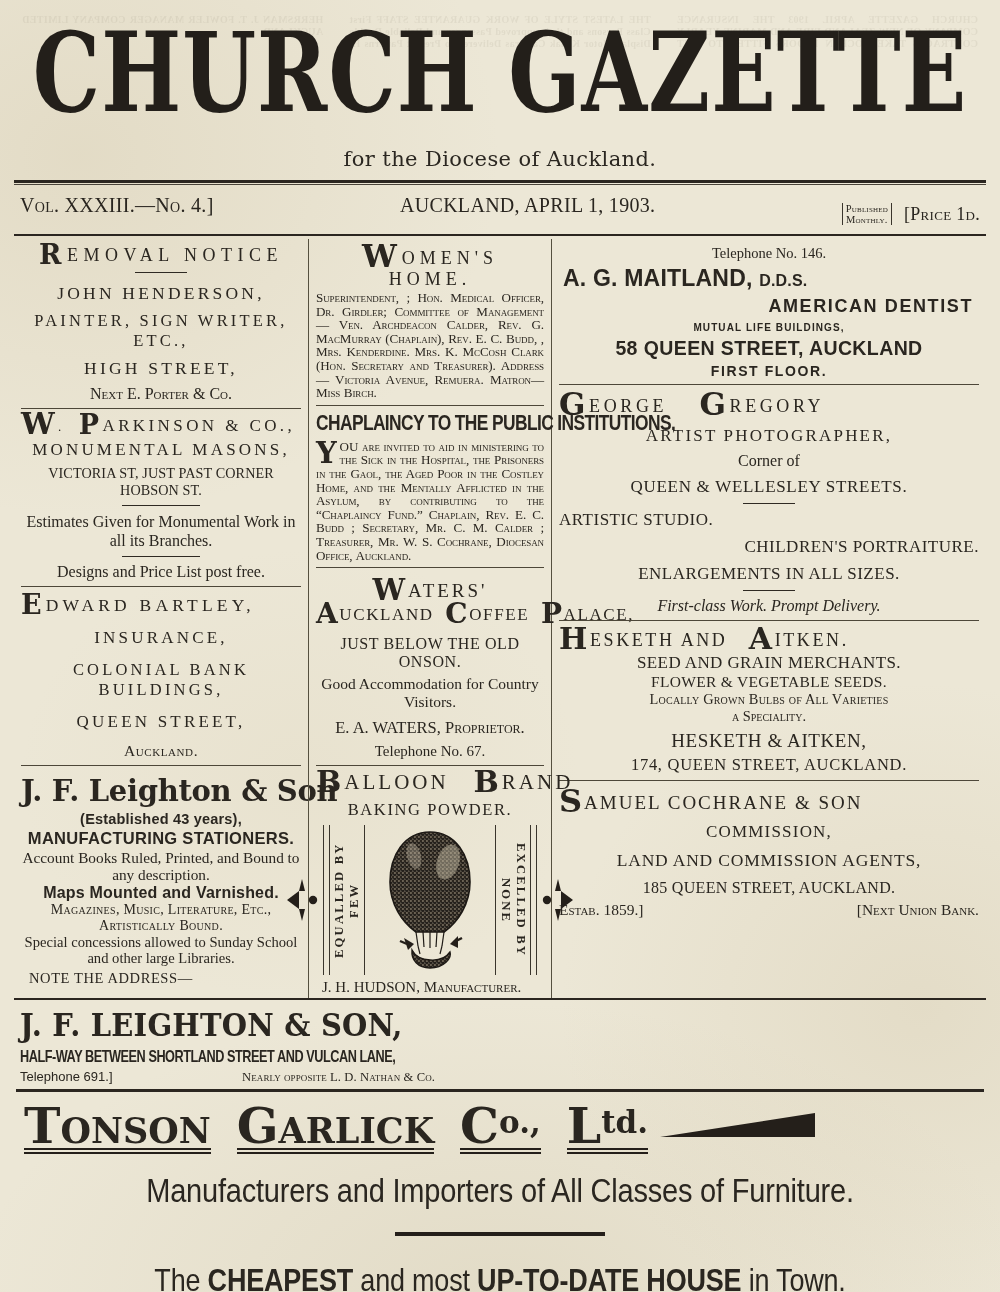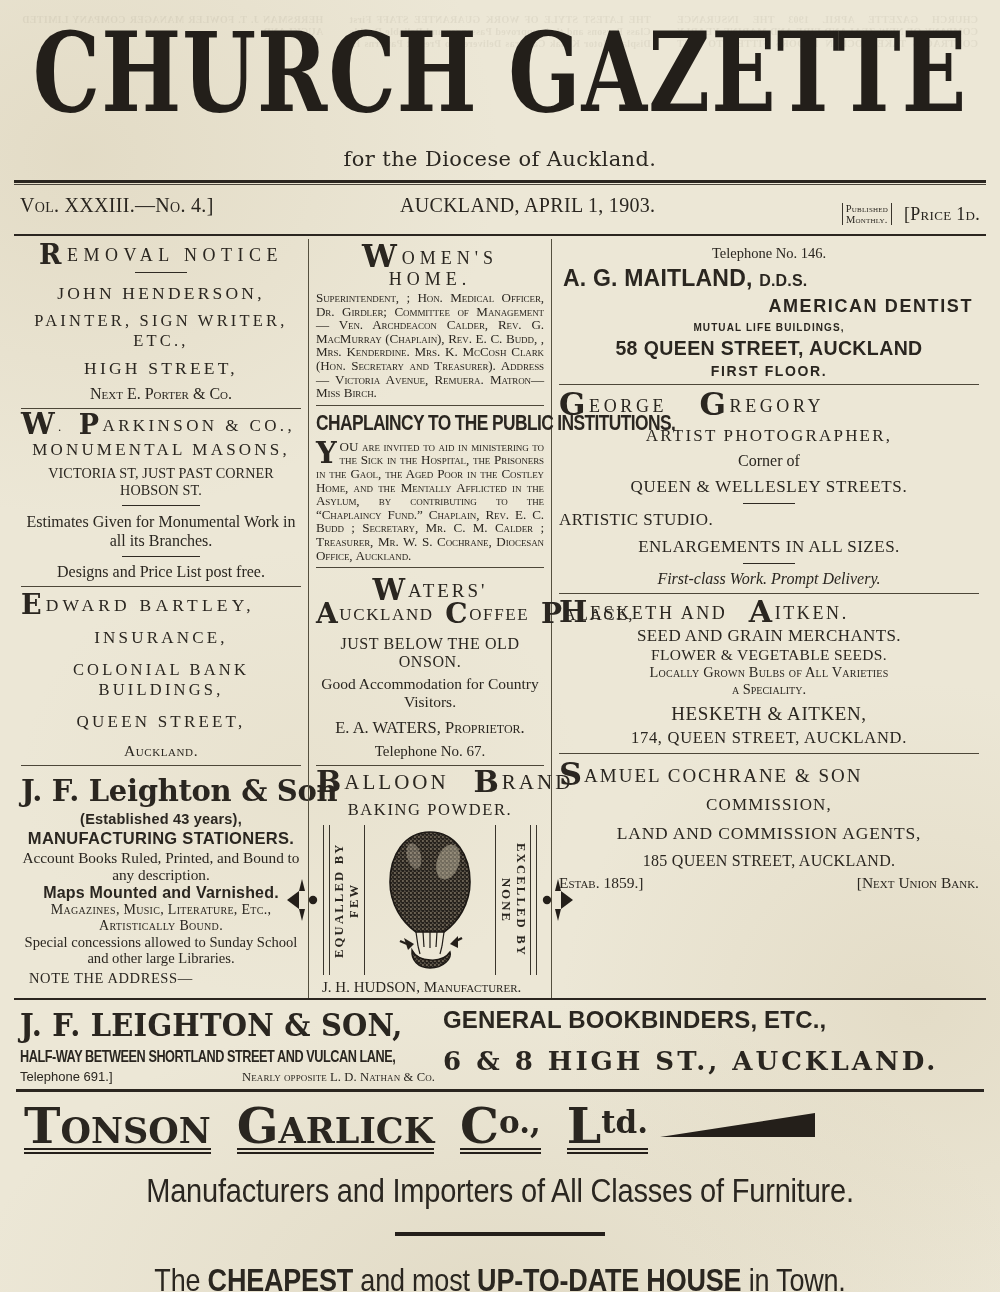--- a/index.html
+++ b/index.html
@@ -422,20 +422,21 @@
 
       <div class="ad c-c">
         <div style="font-size:18px;letter-spacing:3.6px;text-align:left;margin-top:4px;">
           <span class="drop" style="font-size:31px;">G</span><span>EORGE</span><span>&nbsp;&nbsp;&nbsp;&nbsp;</span><span class="drop" style="font-size:31px;">G</span><span>REGORY</span>
         </div>
         <div style="font-size:17px;letter-spacing:2.2px;margin-top:9px;">ARTIST  PHOTOGRAPHER,</div>
         <div style="font-size:16px;margin-top:6px;">Corner of</div>
         <div style="font-size:17px;letter-spacing:.7px;margin-top:7px;">QUEEN &amp; WELLESLEY STREETS.</div>
         <div class="minirule"></div>
         <div style="font-size:17px;letter-spacing:.5px;text-align:left;">ARTISTIC STUDIO.</div>
+        <div style="font-size:17px;letter-spacing:.5px;text-align:right;margin-top:7px;">CHILDREN'S PORTRAITURE.</div>
         <div style="font-size:17px;letter-spacing:.5px;margin-top:7px;">ENLARGEMENTS IN ALL SIZES.</div>
         <div class="minirule"></div>
         <div style="font-size:16px;font-style:italic;">First-class Work.   Prompt Delivery.</div>
       </div>
 
       <div class="ad c-c">
         <div style="font-size:18px;letter-spacing:2.6px;text-align:left;margin-top:3px;">
           <span class="drop" style="font-size:30px;">H</span><span>ESKETH  AND</span><span>&nbsp;&nbsp;&nbsp;</span><span class="drop" style="font-size:30px;">A</span><span>ITKEN.</span>
         </div>
         <div style="font-size:17px;letter-spacing:.4px;margin-top:2px;">SEED AND GRAIN MERCHANTS.</div>
@@ -463,24 +464,20 @@
 
   <div class="leighton">
     <div class="lb-left">
       <div class="lb-title">J. F. LEIGHTON &amp; SON,</div>
       <div class="lb-sub">HALF-WAY BETWEEN SHORTLAND STREET AND VULCAN LANE,</div>
       <div class="lb-row">
         <span class="lb-tel">Telephone 691.]</span>
         <span class="lb-near">Nearly opposite L. D. Nathan &amp; Co.</span>
       </div>
     </div>
-    <div class="lb-right">
-      <div class="lb-gb">GENERAL BOOKBINDERS, ETC.,</div>
-      <div class="lb-addr">6 &amp; 8 HIGH ST., AUCKLAND.</div>
-    </div>
   </div>
   <hr style="border:0;border-top:3px solid #2b2620;margin:2px 2px 0 2px;">
 
   <div class="tonson">
     <div class="tg-title">
       <span class="tg-word">
         <span class="cap">T</span><span class="rest">ONSON</span>
         <span class="tg-ul">
             <span></span>
             <span></span>

